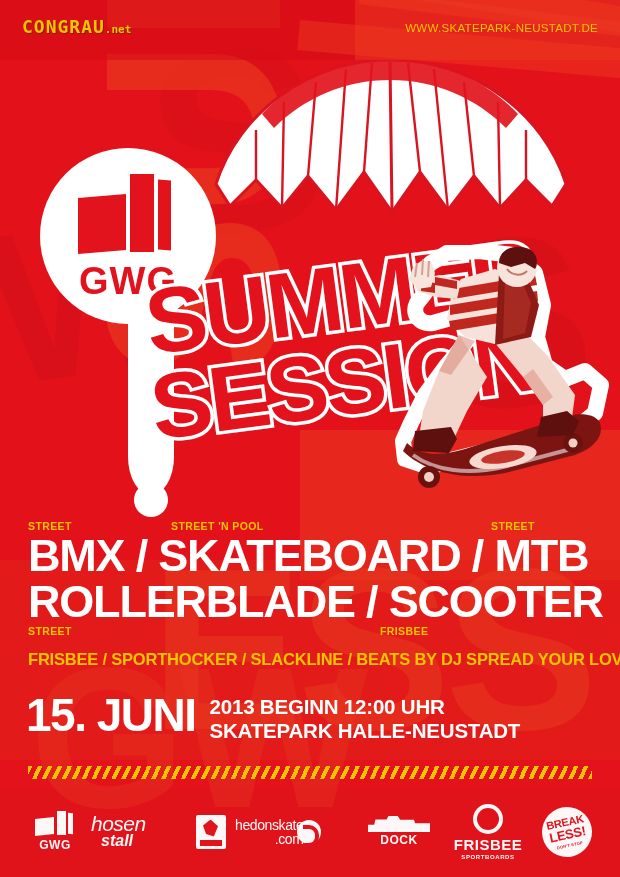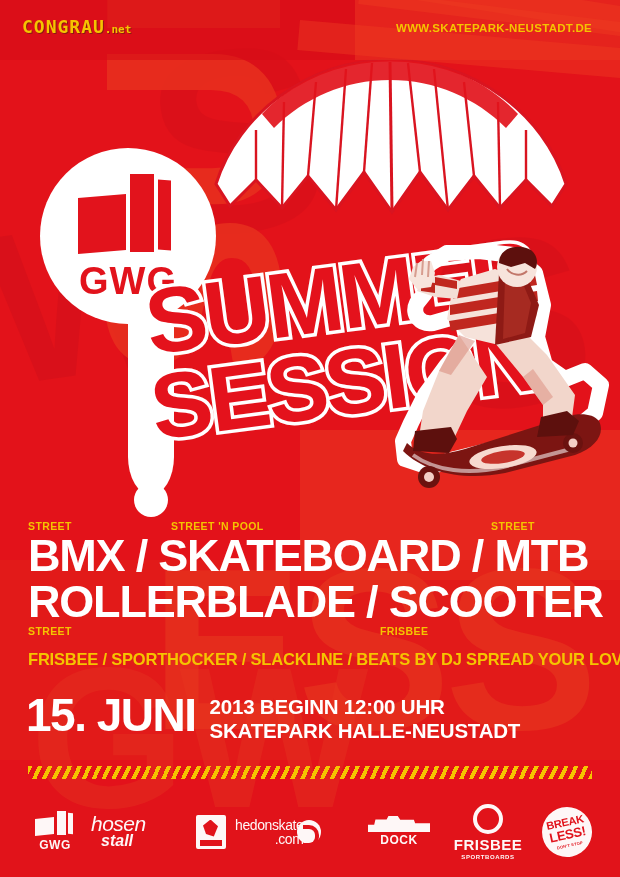--- a/index.html
+++ b/index.html
@@ -85,23 +85,23 @@
     letter-spacing: 1px;
     color: #f5c400;
     text-shadow: 1px 1px 0 #8d1a10;
   }
   .congrav-logo .suffix {
     font-size: 11px;
     letter-spacing: 0px;
   }
   .site-url {
     position: absolute;
-    right: 28px; top: 22px;
+    right: 22px; top: 22px;
     font-size: 11.5px;
-    font-weight: bold;
+    font-weight: normal;
     letter-spacing: .3px;
     color: #f5c400;
   }
 
   
   .gwg-mark {
     position: absolute;
     left: 40px; top: 148px;
     width: 176px; height: 176px;
     border-radius: 50%;

